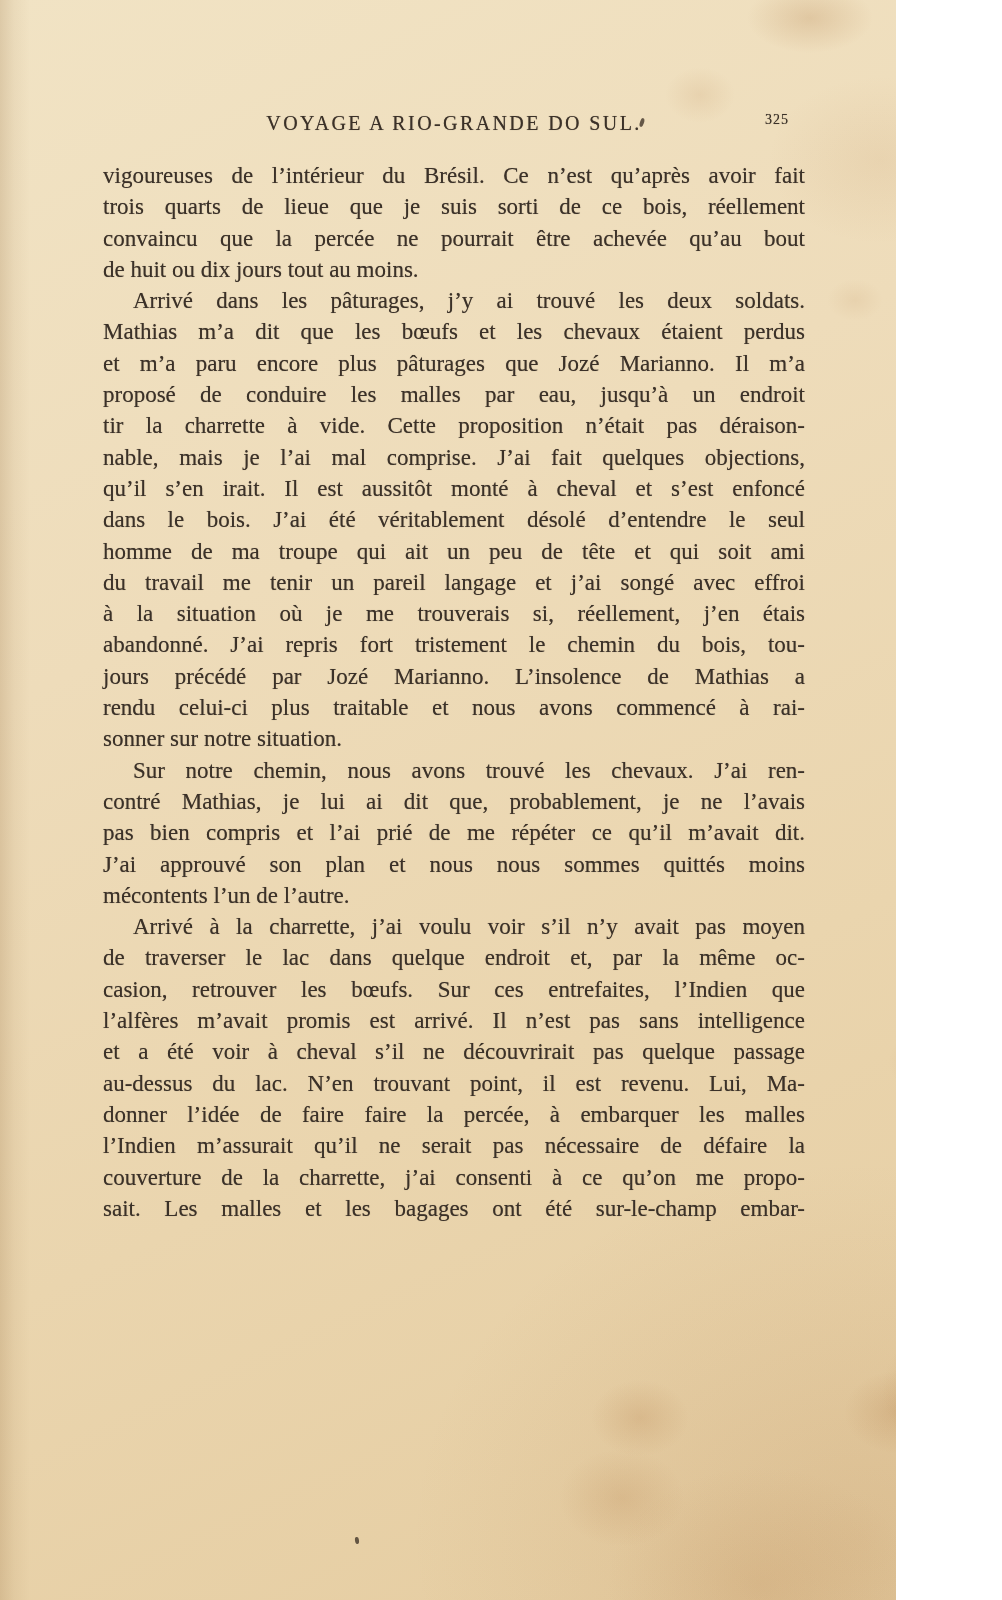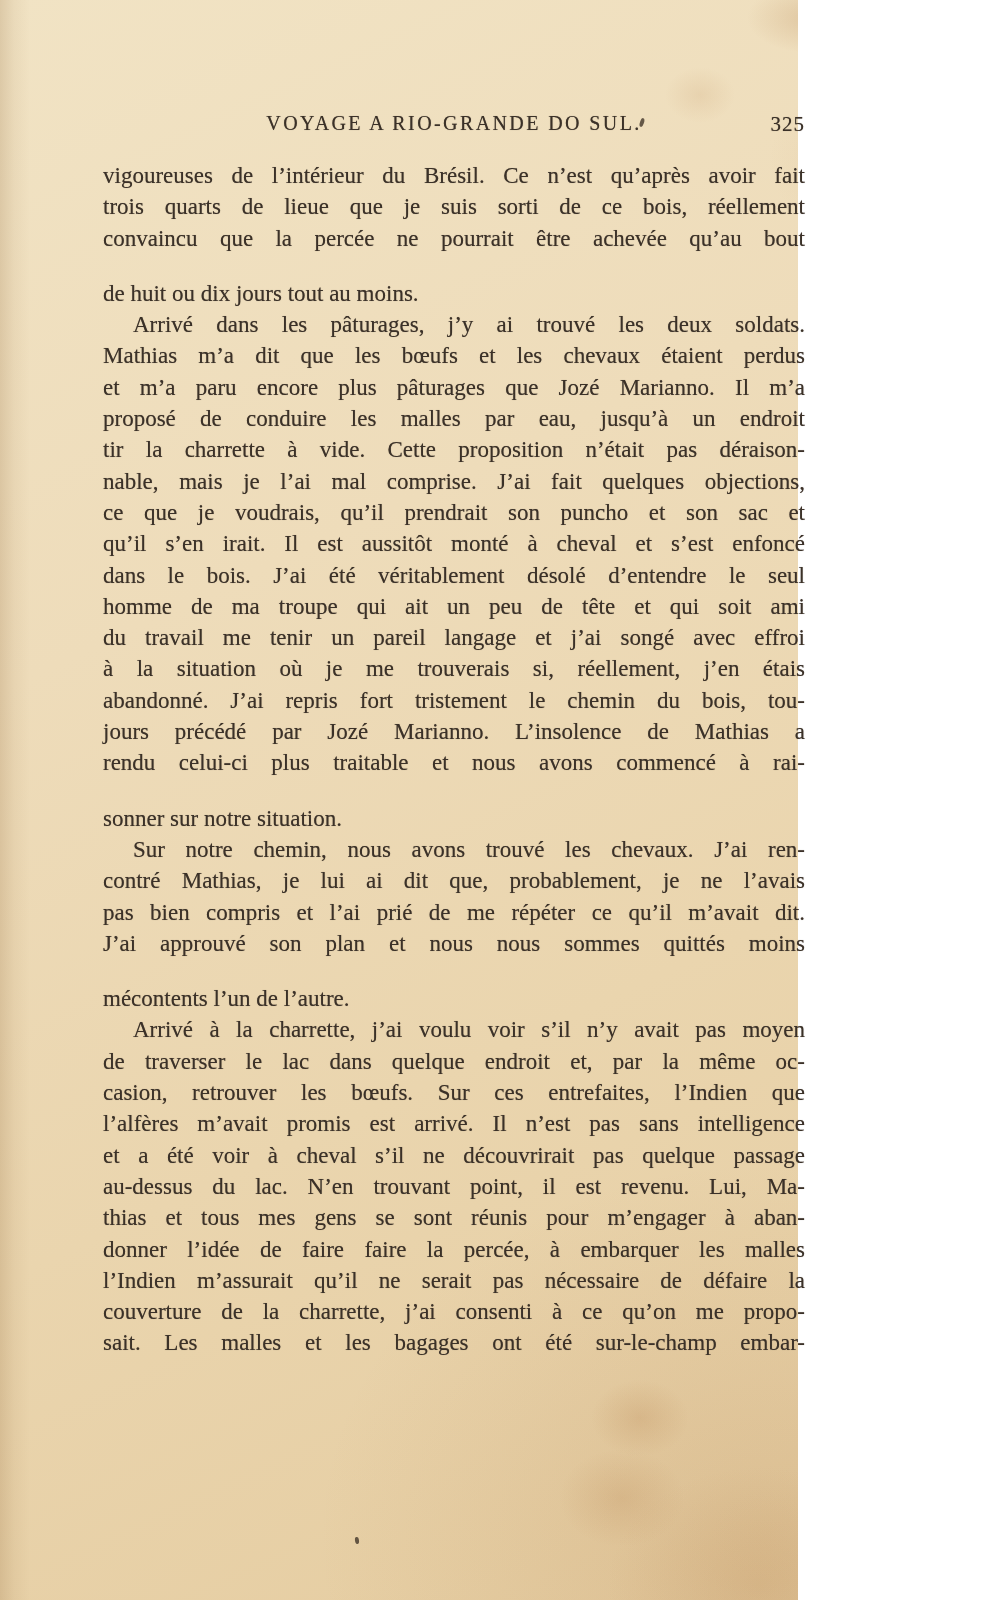--- a/index.html
+++ b/index.html
@@ -4,21 +4,21 @@
 <style>
   html, body { margin: 0; padding: 0; }
   body {
     width: 1002px; height: 1600px;
     font-family: "Liberation Serif", "DejaVu Serif", serif;
     overflow: hidden;
   }
 
   .page {
     position: relative;
-    width: 798px; height: 1600px;
+    width: 896px; height: 1600px;
     background-color: var(--paper, #ecd9b4);
     background-image:
       
       radial-gradient(90px 50px at 810px 18px,  rgba(170,115,60,.22), transparent 70%),
       radial-gradient(160px 120px at 880px 160px, rgba(180,125,70,.10), transparent 70%),
       radial-gradient(50px 40px at 700px 95px,  rgba(180,125,70,.13), transparent 70%),
       radial-gradient(40px 30px at 855px 300px, rgba(175,120,65,.10), transparent 70%),
       radial-gradient(120px 90px at 985px 720px, rgba(175,120,65,.20), transparent 70%),
       radial-gradient(90px 70px at 998px 1070px, rgba(170,115,60,.22), transparent 70%),
       radial-gradient(60px 45px at 930px 1062px, rgba(170,115,60,.12), transparent 70%),
@@ -44,41 +44,41 @@
   .running-title {
     display: block;
     text-align: center;
     font-size: 20px;
     letter-spacing: 2.4px;
     white-space: nowrap;
     text-shadow: 0 0 0.7px rgba(59,49,40,.65);
   }
   .page-number {
     position: absolute;
-    top: 0; right: 0;
-    font-size: 21px;
+    top: 0; right: 16px;
+    font-size: 14px;
     letter-spacing: 1px;
     text-shadow: 0 0 0.7px rgba(59,49,40,.65);
   }
 
   .text-block {
     position: absolute;
     top: 160px; left: 103px; width: 702px;
     color: var(--ink, #3b3128);
     font-size: 23px;
     line-height: 31.3px;
     text-shadow: 0 0 0.7px rgba(59,49,40,.55);
   }
   .line {
     text-align: justify;
     text-align-last: justify;
     white-space: normal;
   }
   .line.indent { text-indent: 30px; }
-  .line.para-end { text-align-last: left; margin-top: 24px; }
+  .line.para-end { text-align-last: left; }
 
   .ink-speck {
     position: absolute;
     background: rgba(62,50,38,.78);
     border-radius: 45% 55% 50% 50%;
   }
   .speck-header { top: 118px; left: 640px; width: 4px; height: 9px; transform: rotate(18deg); }
   .speck-bottom { top: 1537px; left: 355px; width: 4px; height: 7px; transform: rotate(-6deg); }
 </style>
 </head>
@@ -95,42 +95,40 @@
       <div class="line">vigoureuses de l’intérieur du Brésil. Ce n’est qu’après avoir fait</div>
       <div class="line">trois quarts de lieue que je suis sorti de ce bois, réellement</div>
       <div class="line">convaincu que la percée ne pourrait être achevée qu’au bout</div>
       <div class="line para-end">de huit ou dix jours tout au moins.</div>
       <div class="line indent">Arrivé dans les pâturages, j’y ai trouvé les deux soldats.</div>
       <div class="line">Mathias m’a dit que les bœufs et les chevaux étaient perdus</div>
       <div class="line">et m’a paru encore plus pâturages que Jozé Marianno. Il m’a</div>
       <div class="line">proposé de conduire les malles par eau, jusqu’à un endroit</div>
       <div class="line">tir la charrette à vide. Cette proposition n’était pas déraison-</div>
       <div class="line">nable, mais je l’ai mal comprise. J’ai fait quelques objections,</div>
-      <div class="line">ce que je voudrais, qu’il prendrait son puncho et son sac et</div>
       <div class="line">qu’il s’en irait. Il est aussitôt monté à cheval et s’est enfoncé</div>
       <div class="line">dans le bois. J’ai été véritablement désolé d’entendre le seul</div>
       <div class="line">homme de ma troupe qui ait un peu de tête et qui soit ami</div>
       <div class="line">du travail me tenir un pareil langage et j’ai songé avec effroi</div>
       <div class="line">à la situation où je me trouverais si, réellement, j’en étais</div>
       <div class="line">abandonné. J’ai repris fort tristement le chemin du bois, tou-</div>
       <div class="line">jours précédé par Jozé Marianno. L’insolence de Mathias a</div>
       <div class="line">rendu celui-ci plus traitable et nous avons commencé à rai-</div>
       <div class="line para-end">sonner sur notre situation.</div>
       <div class="line indent">Sur notre chemin, nous avons trouvé les chevaux. J’ai ren-</div>
       <div class="line">contré Mathias, je lui ai dit que, probablement, je ne l’avais</div>
       <div class="line">pas bien compris et l’ai prié de me répéter ce qu’il m’avait dit.</div>
       <div class="line">J’ai approuvé son plan et nous nous sommes quittés moins</div>
       <div class="line para-end">mécontents l’un de l’autre.</div>
       <div class="line indent">Arrivé à la charrette, j’ai voulu voir s’il n’y avait pas moyen</div>
       <div class="line">de traverser le lac dans quelque endroit et, par la même oc-</div>
       <div class="line">casion, retrouver les bœufs. Sur ces entrefaites, l’Indien que</div>
       <div class="line">l’alfères m’avait promis est arrivé. Il n’est pas sans intelligence</div>
       <div class="line">et a été voir à cheval s’il ne découvrirait pas quelque passage</div>
       <div class="line">au-dessus du lac. N’en trouvant point, il est revenu. Lui, Ma-</div>
-      <div class="line">thias et tous mes gens se sont réunis pour m’engager à aban-</div>
       <div class="line">donner l’idée de faire faire la percée, à embarquer les malles</div>
       <div class="line">l’Indien m’assurait qu’il ne serait pas nécessaire de défaire la</div>
       <div class="line">couverture de la charrette, j’ai consenti à ce qu’on me propo-</div>
       <div class="line">sait. Les malles et les bagages ont été sur-le-champ embar-</div>
     </div>
 
   <div class="ink-speck speck-header"></div>
   <div class="ink-speck speck-bottom"></div>
 
 </div>

